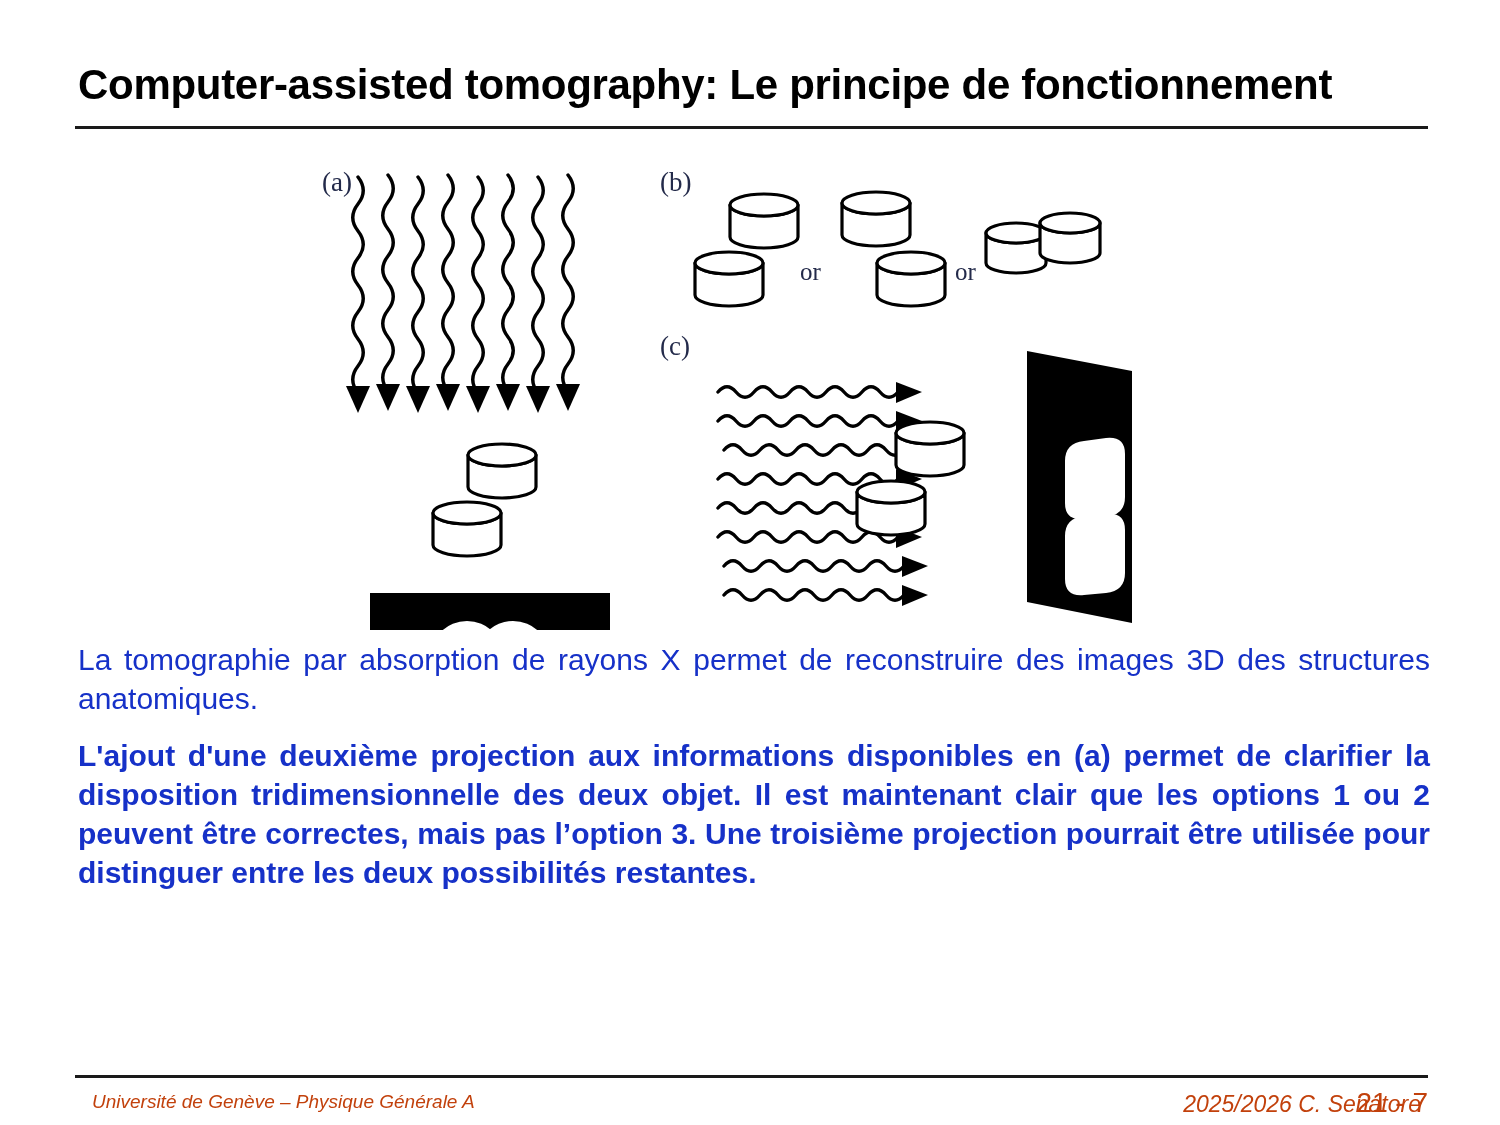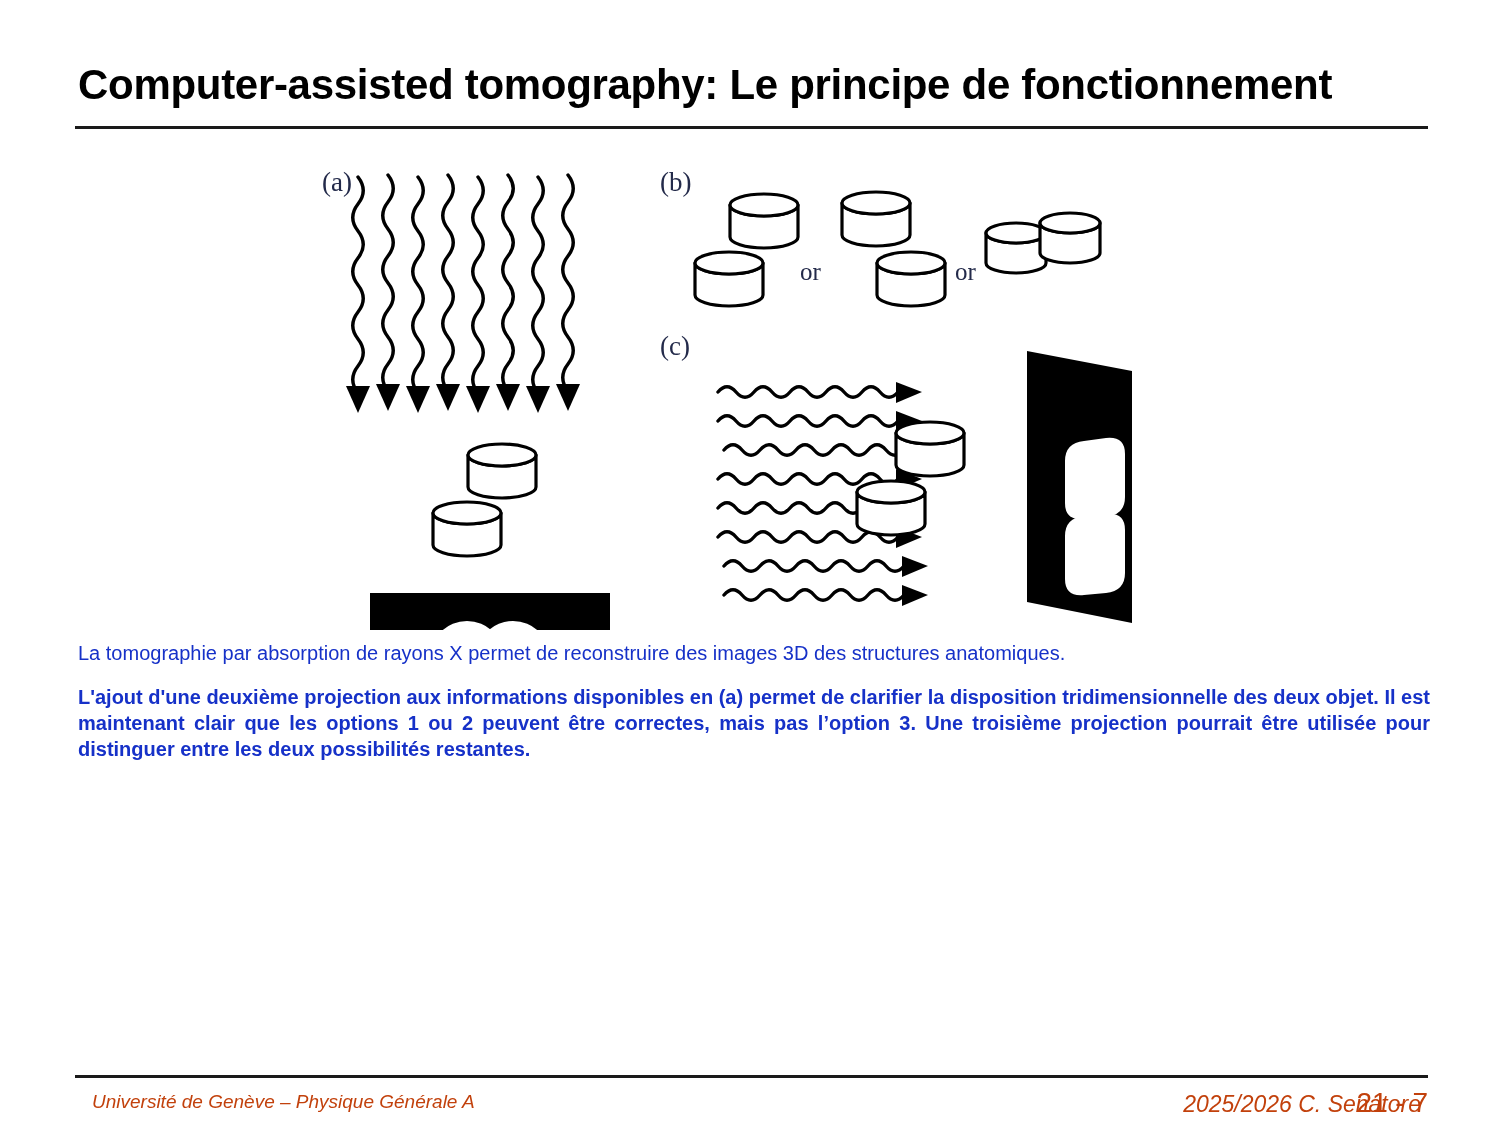--- a/index.html
+++ b/index.html
@@ -55,21 +55,21 @@
   }
   .figure svg { display: block; width: 900px; height: 475px; }
 
   
   .body-text {
     position: absolute;
     left: 78px;
     top: 640px;
     width: 1352px;
     color: #1631c8;
-    font-size: 20px;
+    font-size: 30px;
     line-height: 1.30;
   }
   .para {
     text-align: justify;
     margin: 0 0 18px 0;
   }
   .para:last-child { margin-bottom: 0; font-weight: bold; }
 
   
   .footer-rule {

